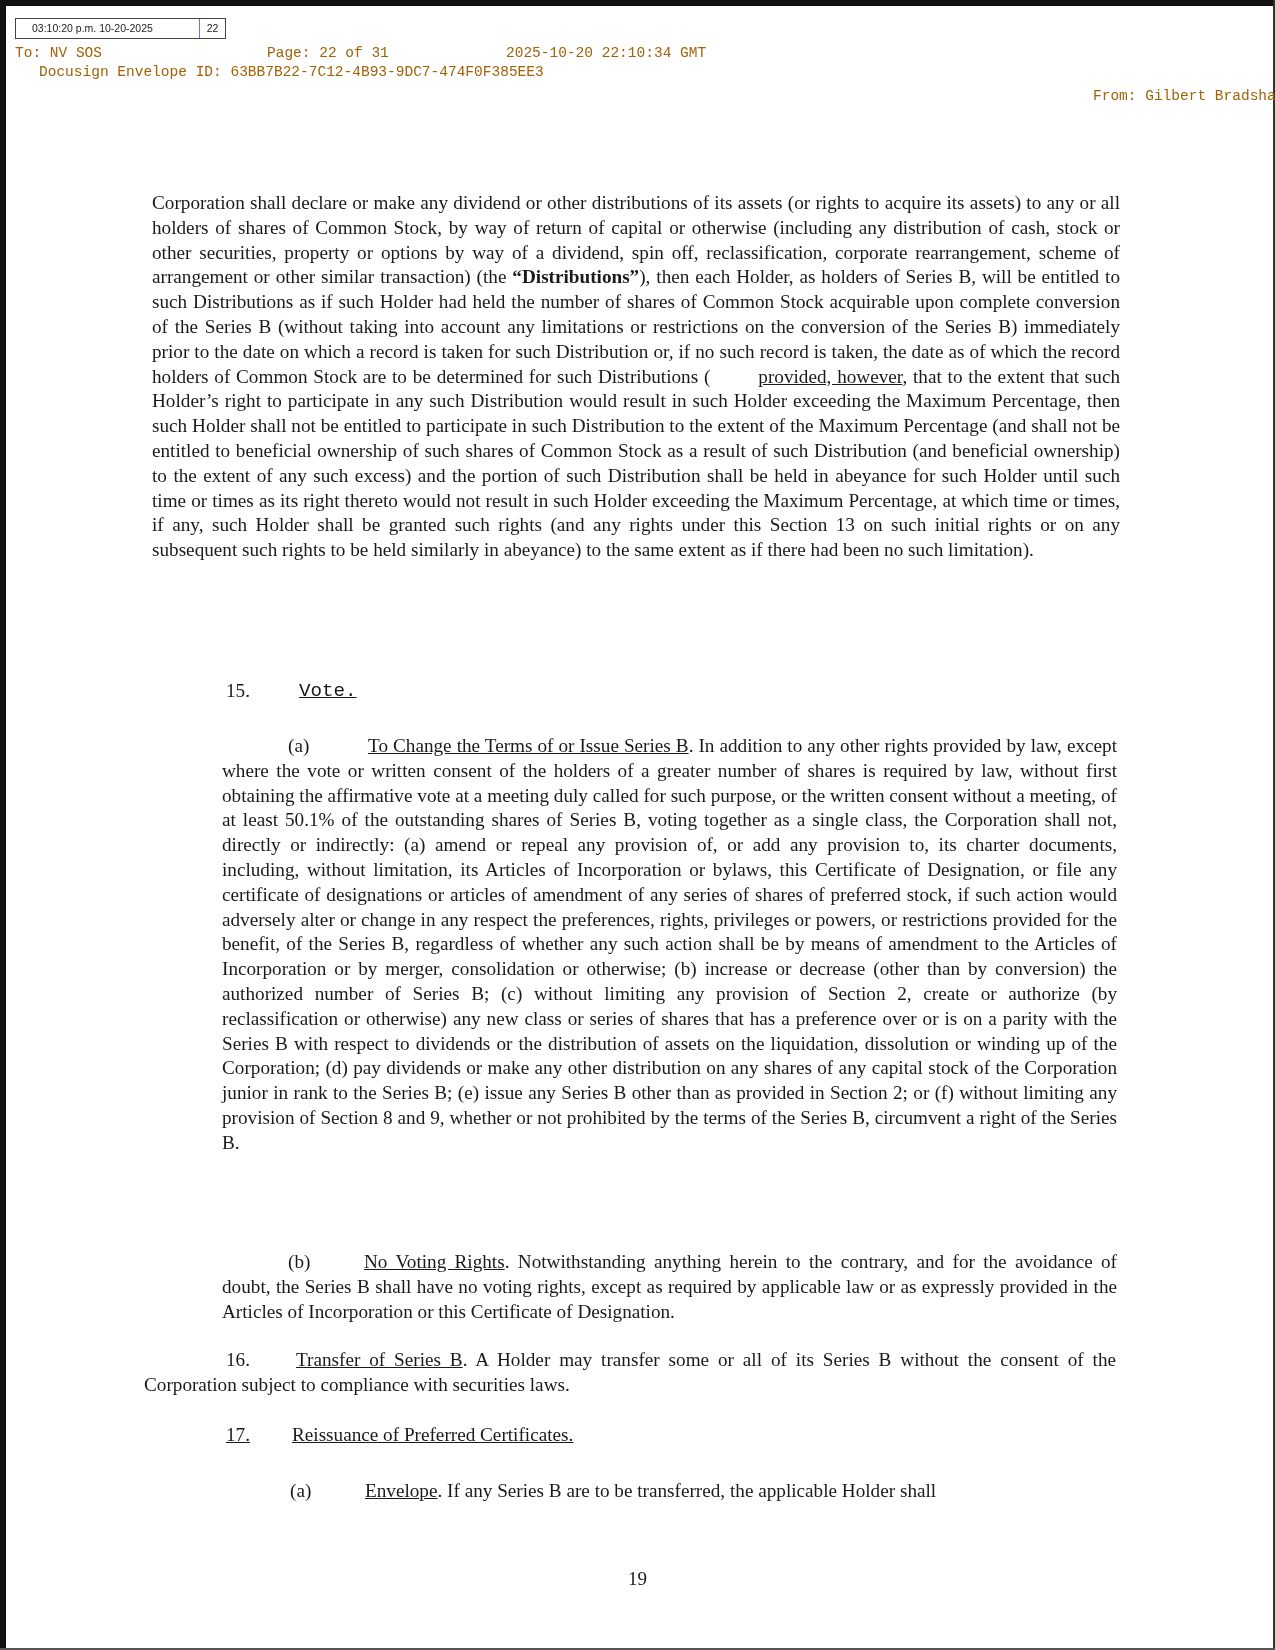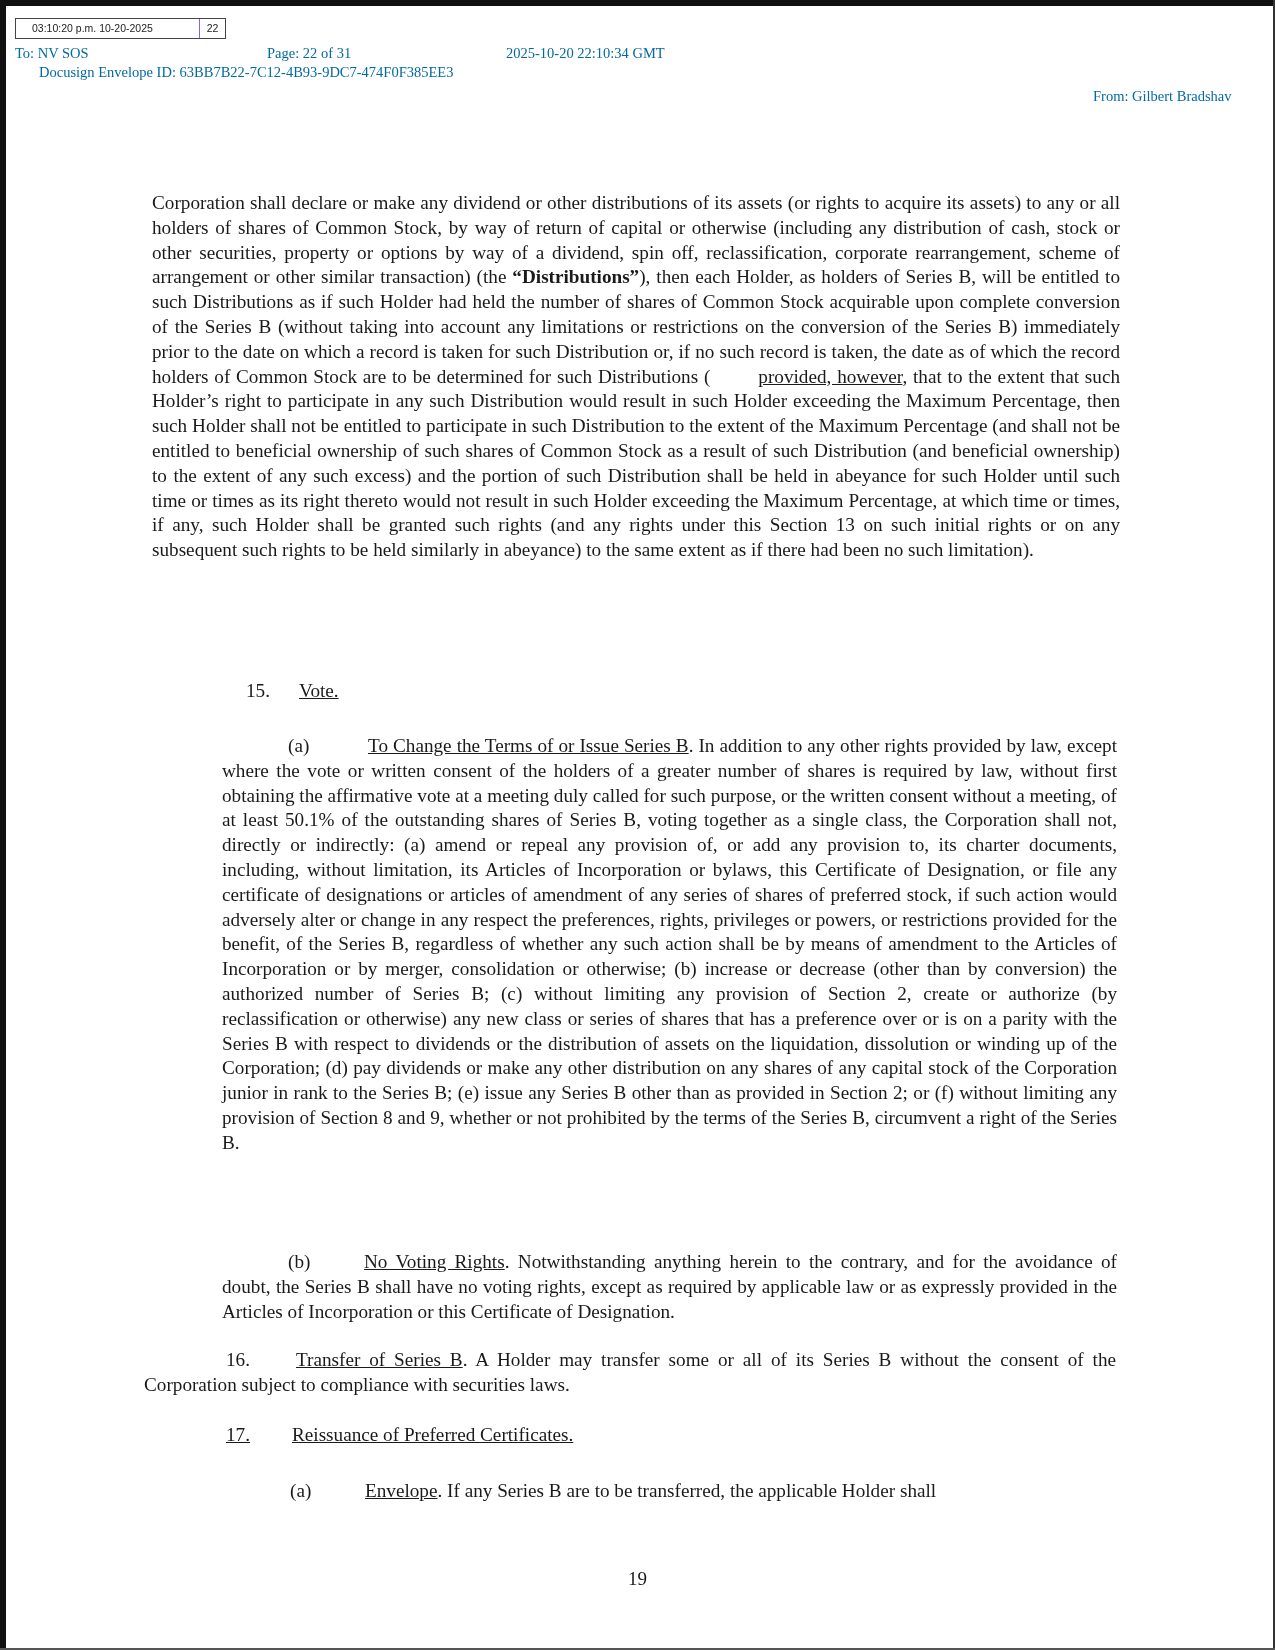--- a/index.html
+++ b/index.html
@@ -15,21 +15,21 @@
   .frame-bottom { position: absolute; left: 0; bottom: 0; width: 1275px; height: 2px; background: #555; }
 
   .fax-stamp {
     position: absolute; left: 15px; top: 18px; height: 19px;
     display: flex; border: 1px solid #444;
     font-family: "Liberation Sans", sans-serif; font-size: 10.5px; color: #222;
   }
   .fax-stamp .ts { width: 184px; padding-left: 16px; line-height: 19px; border-right: 1px solid #8b5cf6; box-sizing: border-box; }
   .fax-stamp .pg { width: 25px; text-align: center; line-height: 19px; }
 
-  .hdr { position: absolute; font-family: Liberation Serif, serif; font-size: 14.5px; color: #0369a1; white-space: nowrap; }
+  .hdr { position: absolute; font-family: Liberation Mono, monospace; font-size: 14.5px; color: #a16207; white-space: nowrap; }
 
   .doc {
     position: absolute; left: 152px; top: 191px; width: 968px;
     font-size: 19.2px; line-height: 24.8px; text-align: justify;
   }
   .doc p { margin: 0; }
   .doc .b { font-weight: bold; }
   .doc u { text-decoration: underline; margin-left: 48px; }
   .sec { position: absolute; font-size: 19.2px; line-height: 24.8px; }
   .blk { position: absolute; font-size: 19.2px; line-height: 24.8px; text-align: justify; }
@@ -52,22 +52,22 @@
 <div class="hdr" style="left:15px; top:45px;">To: NV SOS</div>
 <div class="hdr" style="left:267px; top:45px;">Page: 22 of 31</div>
 <div class="hdr" style="left:506px; top:45px;">2025-10-20 22:10:34 GMT</div>
 <div class="hdr" style="left:1093px; top:48px;margin-top:40px;">From: Gilbert Bradshav</div>
 <div class="hdr" style="left:39px; top:64px;">Docusign Envelope ID: 63BB7B22-7C12-4B93-9DC7-474F0F385EE3</div>
 
 <div class="doc" style="top:191px; height:460px;">
   <p><span>Corporation shall declare or make any dividend or other distributions of its assets (or rights to acquire its assets) to any or all holders of shares of Common Stock, by way of return of capital or otherwise (including any distribution of cash, stock or other securities, property or options by way of a dividend, spin off, reclassification, corporate rearrangement, scheme of arrangement or other similar transaction) (the </span><span class="b">“Distributions”</span><span>), then each Holder, as holders of Series B, will be entitled to such Distributions as if such Holder had held the number of shares of Common Stock acquirable upon complete conversion of the Series B (without taking into account any limitations or restrictions on the conversion of the Series B) immediately prior to the date on which a record is taken for such Distribution or, if no such record is taken, the date as of which the record holders of Common Stock are to be determined for such Distributions (</span><u>provided, however</u><span>, that to the extent that such Holder’s right to participate in any such Distribution would result in such Holder exceeding the Maximum Percentage, then such Holder shall not be entitled to participate in such Distribution to the extent of the Maximum Percentage (and shall not be entitled to beneficial ownership of such shares of Common Stock as a result of such Distribution (and beneficial ownership) to the extent of any such excess) and the portion of such Distribution shall be held in abeyance for such Holder until such time or times as its right thereto would not result in such Holder exceeding the Maximum Percentage, at which time or times, if any, such Holder shall be granted such rights (and any rights under this Section 13 on such initial rights or on any subsequent such rights to be held similarly in abeyance) to the same extent as if there had been no such limitation).</span></p>
 </div>
 
-<div class="sec" style="left:226px; top:679px;margin-left:20px;">15.</div>
-<div class="sec" style="left:299px; top:679px;"><u>Vote.</u></div>
+<div class="sec" style="left:226px; top:679px;">15.</div>
+<div class="sec" style="left:299px; top:679px;font-family:Liberation Mono, monospace;"><u>Vote.</u></div>
 
 <div class="blk" style="left:222px; top:734px; width:895px; text-indent:66px;">
   <span class="tab" style="width:80px; text-indent:0;">(a)</span><u>To Change the Terms of or Issue Series B</u><span>. In addition to any other rights provided by law, except where the vote or written consent of the holders of a greater number of shares is required by law, without first obtaining the affirmative vote at a meeting duly called for such purpose, or the written consent without a meeting, of at least 50.1% of the outstanding shares of Series B, voting together as a single class, the Corporation shall not, directly or indirectly: (a) amend or repeal any provision of, or add any provision to, its charter documents, including, without limitation, its Articles of Incorporation or bylaws, this Certificate of Designation, or file any certificate of designations or articles of amendment of any series of shares of preferred stock, if such action would adversely alter or change in any respect the preferences, rights, privileges or powers, or restrictions provided for the benefit, of the Series B, regardless of whether any such action shall be by means of amendment to the Articles of Incorporation or by merger, consolidation or otherwise; (b) increase or decrease (other than by conversion) the authorized number of Series B; (c) without limiting any provision of Section 2, create or authorize (by reclassification or otherwise) any new class or series of shares that has a preference over or is on a parity with the Series B with respect to dividends or the distribution of assets on the liquidation, dissolution or winding up of the Corporation; (d) pay dividends or make any other distribution on any shares of any capital stock of the Corporation junior in rank to the Series B; (e) issue any Series B other than as provided in Section 2; or (f) without limiting any provision of Section 8 and 9, whether or not prohibited by the terms of the Series B, circumvent a right of the Series B.</span>
 </div>
 
 <div class="blk" style="left:222px; top:1250px; width:895px; text-indent:66px;">
   <span class="tab" style="width:76px; text-indent:0;">(b)</span><u>No Voting Rights</u><span>. Notwithstanding anything herein to the contrary, and for the avoidance of doubt, the Series B shall have no voting rights, except as required by applicable law or as expressly provided in the Articles of Incorporation or this Certificate of Designation.</span>
 </div>
 
 <div class="blk" style="left:144px; top:1348px; width:972px; text-indent:82px;">

